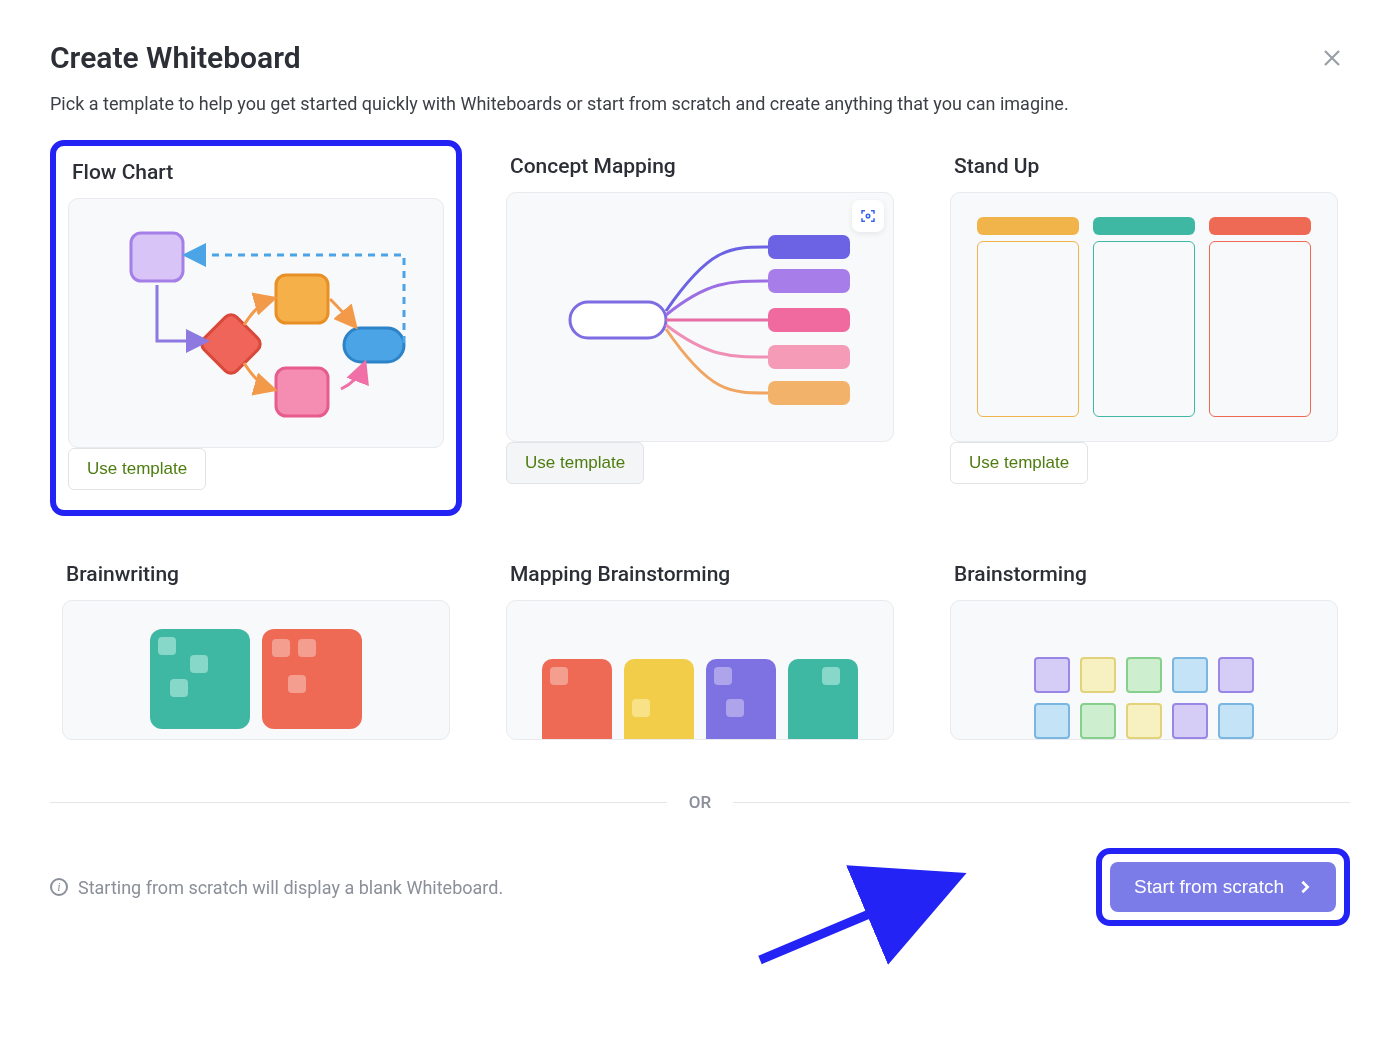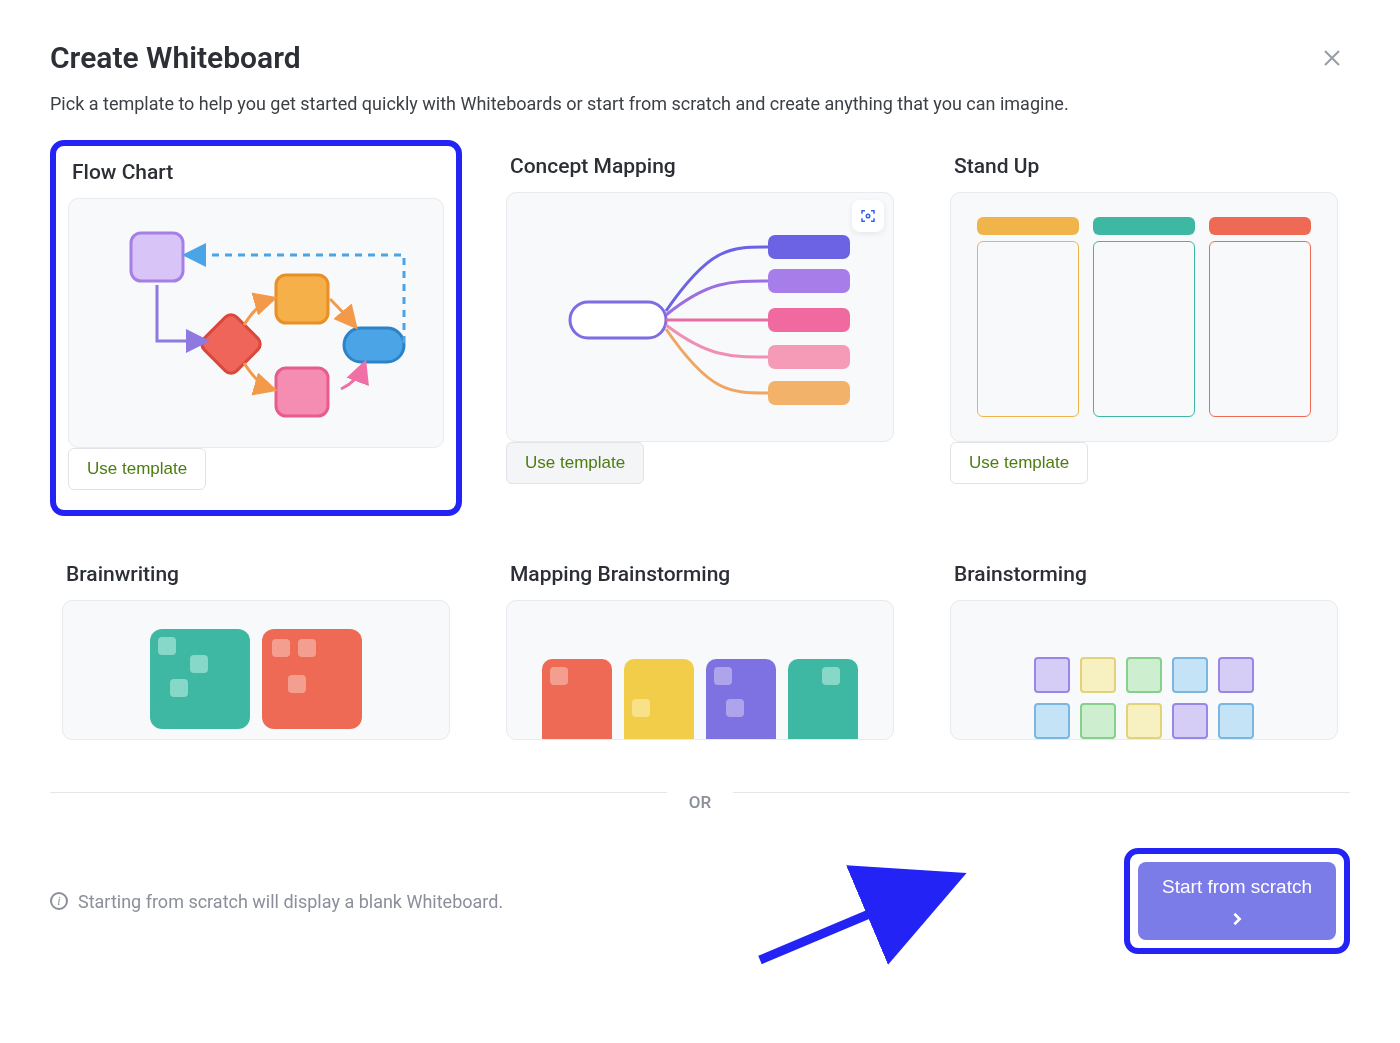--- a/index.html
+++ b/index.html
@@ -60,39 +60,38 @@
     width:32px; height:32px;
     background:#fff;
     border-radius:8px;
     display:flex; align-items:center; justify-content:center;
     box-shadow:0 2px 6px rgba(0,0,0,.08);
     cursor:pointer;
   }
   .expand-btn svg { width:18px; height:18px; stroke:#3a62f0; stroke-width:2; fill:none; }
 
   
-  .divider-wrap { margin:32px 50px 0 50px; display:flex; align-items:flex-start; gap:22px; }
+  .divider-wrap { margin:32px 50px 0 50px; display:flex; align-items:center; gap:22px; }
   .line { flex:1; height:1px; background:#e4e6e9; }
   .or-text { color:#8a8f99; font-size:17px; font-weight:500; }
 
   .footer { margin:36px 50px 0 50px; display:flex; align-items:center; justify-content:space-between; }
   .hint { display:flex; align-items:center; gap:10px; color:#8a8f99; font-size:18px; }
   .info-icon { width:18px; height:18px; border:2px solid #8a8f99; border-radius:50%; display:inline-flex; align-items:center; justify-content:center; font-size:12px; font-style:italic; font-family: Georgia, serif;}
   .scratch-wrap { border:6px solid #2323f5; border-radius:14px; padding:8px; }
   .scratch-btn {
     background:#7c7ce8;
     color:#fff;
     border:none;
     border-radius:8px;
     padding:14px 24px;
     font-size:19px;
     font-weight:500;
     display:flex; align-items:center; gap:14px;
     cursor:pointer;
-    flex-direction:column;
   }
   .scratch-btn svg { width:14px; height:14px; stroke:#fff; stroke-width:3; fill:none; }
 
   .arrow-annotation {
     position:absolute;
     left:750px;
     top:850px;
     pointer-events:none;
   }
 

